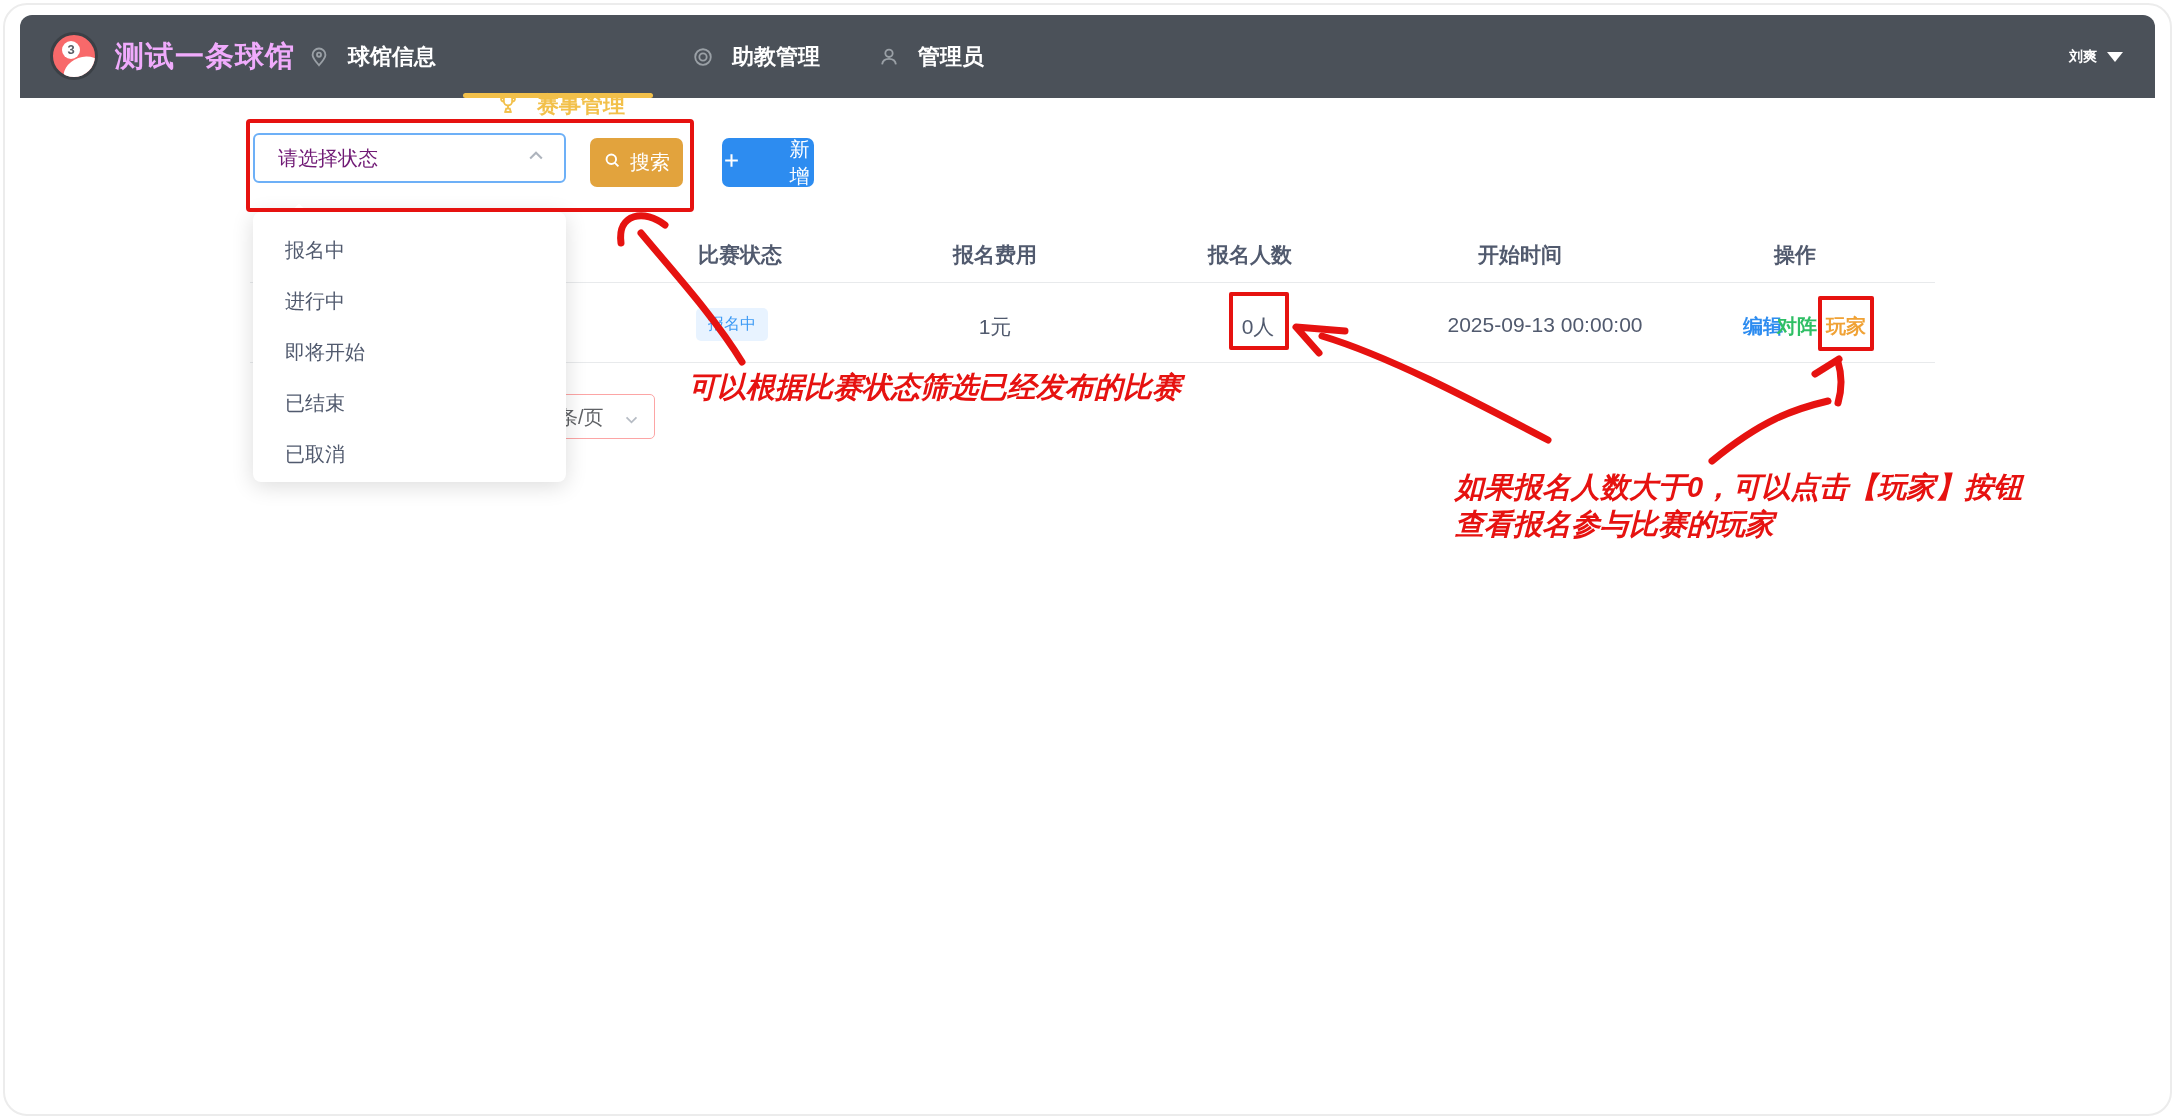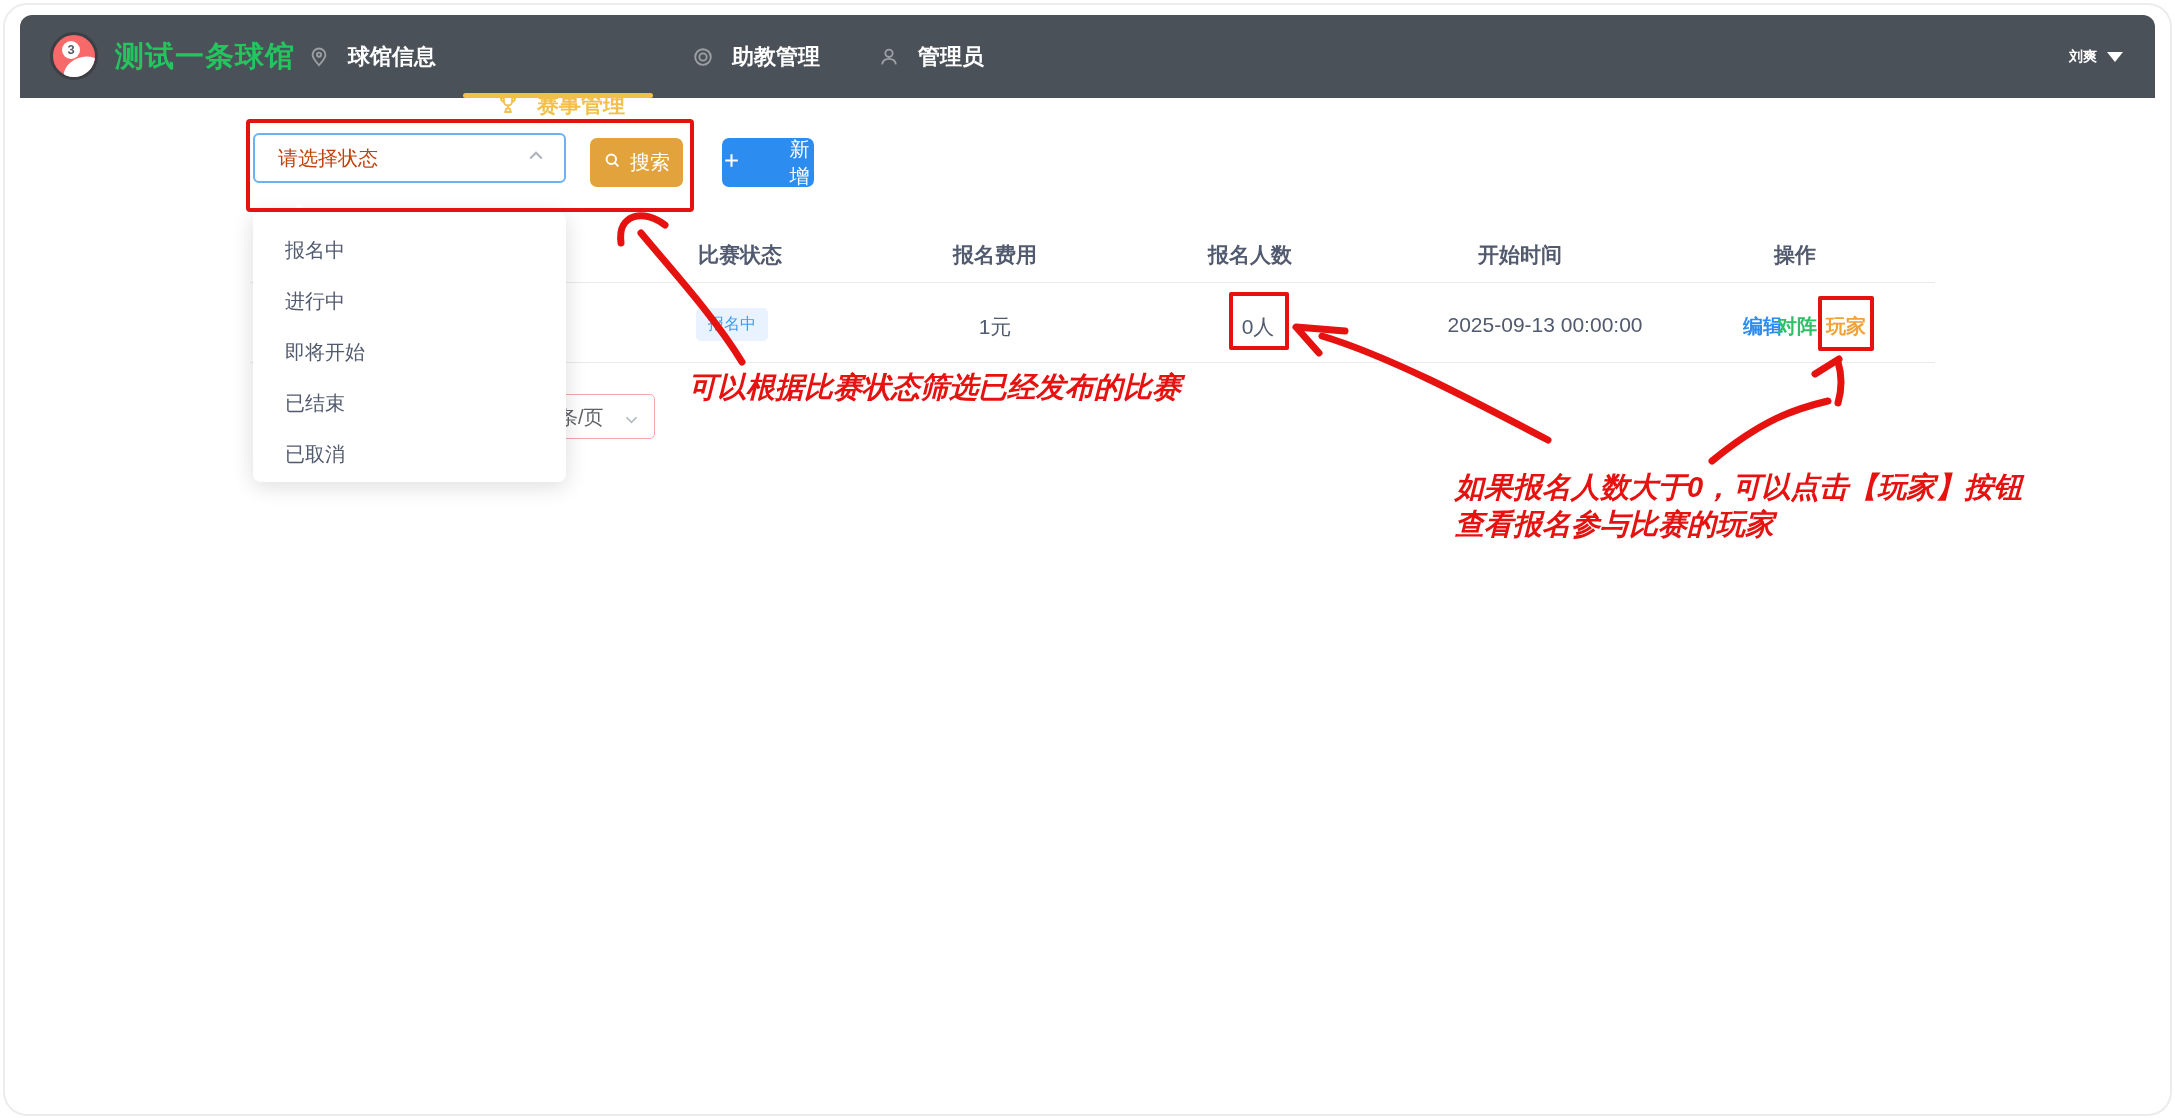--- a/index.html
+++ b/index.html
@@ -18,31 +18,31 @@
   *{margin:0;padding:0;box-sizing:border-box;}
   body{width:2175px;height:1119px;background:#fff;font-family:"Liberation Sans",sans-serif;position:relative;overflow:hidden;}
   .stage{position:absolute;inset:0;}
   .frame{position:absolute;inset:3px;border:2px solid #ececec;border-radius:24px;background:#fff;}
 
   
   .navbar{position:absolute;left:20px;top:15px;width:2135px;height:83px;background:var(--nav-bg);border-radius:12px 12px 0 0;}
   .logo{position:absolute;left:30px;top:17px;width:48px;height:48px;border-radius:50%;background:#f8696a;border:3px solid #3b4046;overflow:hidden;}
   .logo .shine{position:absolute;right:-10px;bottom:-14px;width:42px;height:34px;background:#fff;border-radius:50%;transform:rotate(-20deg);}
   .logo .numcircle{position:absolute;left:9px;top:6px;width:18px;height:18px;border-radius:50%;background:#fff;color:#5a5f66;font-size:13px;font-weight:bold;text-align:center;line-height:18px;}
-  .nav-title{position:absolute;left:95px;top:0;height:101px;line-height:83px;color:#22c55e;font-size:29px;font-weight:bold;letter-spacing:1px;}
+  .nav-title{position:absolute;left:95px;top:0;height:101px;line-height:83px;color:#f0abfc;font-size:29px;font-weight:bold;letter-spacing:1px;}
   .tab{position:absolute;top:0;height:83px;display:flex;align-items:center;gap:18px;color:#fff;font-size:22px;font-weight:600;cursor:pointer;}
   .tab .ticon{width:22px;height:22px;display:inline-block;}
   .tab.active{color:var(--yellow);margin-top:48px;}
   .tab-underline{position:absolute;left:443px;bottom:0;width:190px;height:5px;background:var(--yellow);border-radius:3px;}
   .nav-user{position:absolute;right:32px;top:0;height:83px;display:flex;align-items:center;gap:10px;color:#fff;font-size:14px;font-weight:600;cursor:pointer;}
   .caret-down{width:0;height:0;border-left:8px solid transparent;border-right:8px solid transparent;border-top:10px solid #fff;display:inline-block;}
 
   
   .select-box{position:absolute;left:253px;top:133px;width:313px;height:50px;background:#fff;border:2px solid #6db0f7;border-radius:6px;display:flex;align-items:center;justify-content:space-between;padding:0 18px 0 23px;cursor:pointer;}
-  .placeholder{color:#c2410c;font-size:20px;}
+  .placeholder{color:#701a75;font-size:20px;}
   .btn{position:absolute;top:138px;height:49px;border-radius:7px;display:flex;align-items:center;justify-content:center;gap:8px;color:#fff;font-size:20px;font-weight:500;cursor:pointer;border:none;}
   .btn-search{left:590px;width:93px;background:var(--orange-btn);}
   .btn-add{left:722px;width:92px;background:var(--blue);gap:44px;}
 
   
   .divider{position:absolute;left:250px;width:1685px;height:1px;background:var(--divider);}
   .th{position:absolute;top:241px;transform:translateX(-50%);font-size:21px;font-weight:600;color:var(--ink);white-space:nowrap;}
   .td{position:absolute;top:313px;transform:translateX(-50%);font-size:21px;color:var(--ink);white-space:nowrap;}
   .badge{position:absolute;left:732px;top:308px;transform:translateX(-50%);background:var(--badge-bg);color:var(--badge-text);font-size:16px;padding:6px 12px;border-radius:5px;}
   .action{position:absolute;top:313px;transform:translateX(-50%);font-size:20px;font-weight:600;cursor:pointer;white-space:nowrap;}

